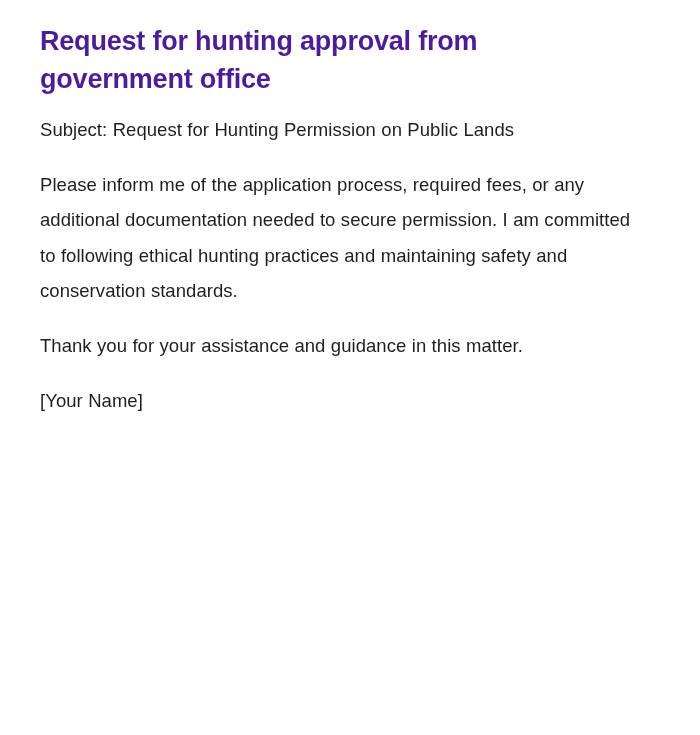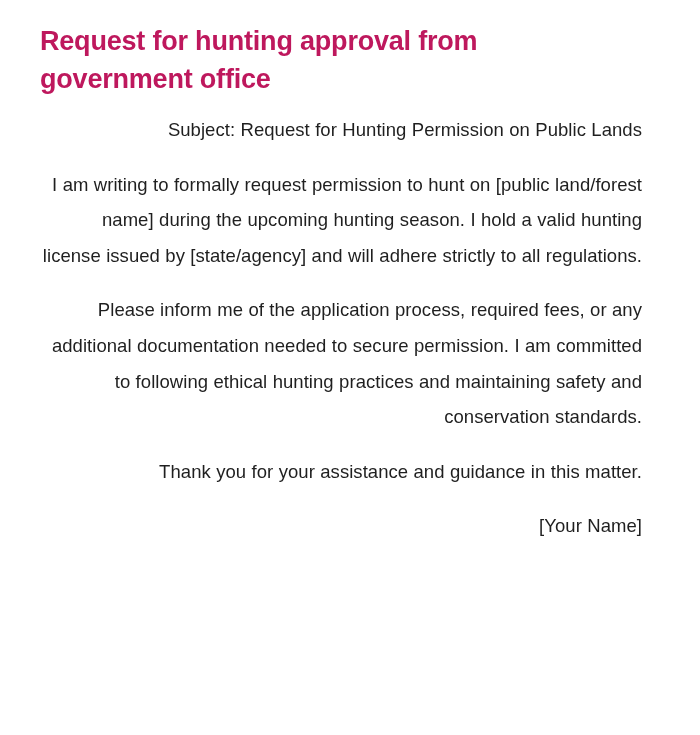--- a/index.html
+++ b/index.html
@@ -25,25 +25,24 @@
     margin: 0;
     padding: 0;
     padding-top: 22px;
     width: 590px;
     font-family: "Liberation Sans Narrow", "Liberation Sans", sans-serif;
     font-size: 27px;
     line-height: 38px;
     font-weight: 700;
     font-stretch: condensed;
     letter-spacing: -0.2px;
-    color: #be185d;
+    color: #4c1d95;
   }
   .body-block {
     margin-top: 14px;
-    text-align: right;
   }
   .para {
     margin: 0 0 19px 0;
     width: 602px;
     font-size: 18.5px;
     line-height: 35.6px;
     font-weight: 400;
     color: #1f1f1f;
     letter-spacing: 0.05px;
     word-spacing: 0.2px;
@@ -57,21 +56,20 @@
 
 <div class="page">
 
   <h1 class="doc-title">Request for hunting approval from government office</h1>
 
   <div class="body-block">
 
     <p class="para">Subject: Request for Hunting Permission on Public Lands</p>
 
 
-    <p class="para">I am writing to formally request permission to hunt on [public land/forest name] during the upcoming hunting season. I hold a valid hunting license issued by [state/agency] and will adhere strictly to all regulations.</p>
 
     <p class="para">Please inform me of the application process, required fees, or any additional documentation needed to secure permission. I am committed to following ethical hunting practices and maintaining safety and conservation standards.</p>
 
     <p class="para">Thank you for your assistance and guidance in this matter.</p>
 
 
     <p class="para">[Your Name]</p>
 
   </div>
 

